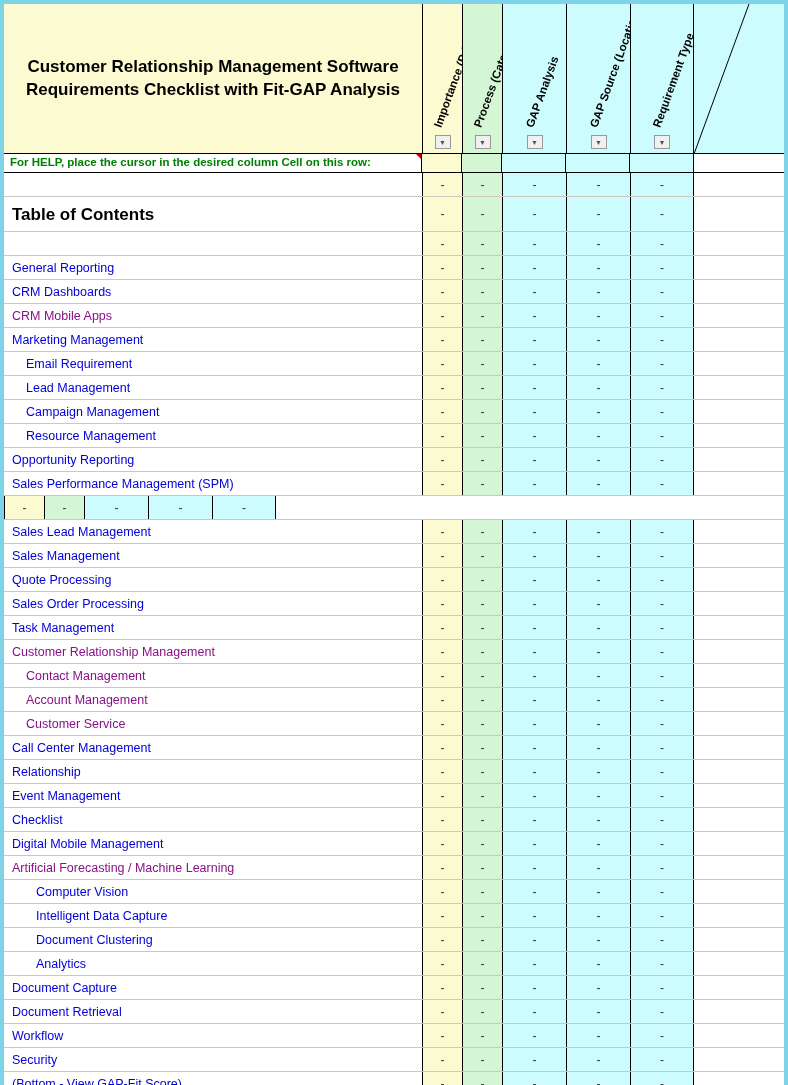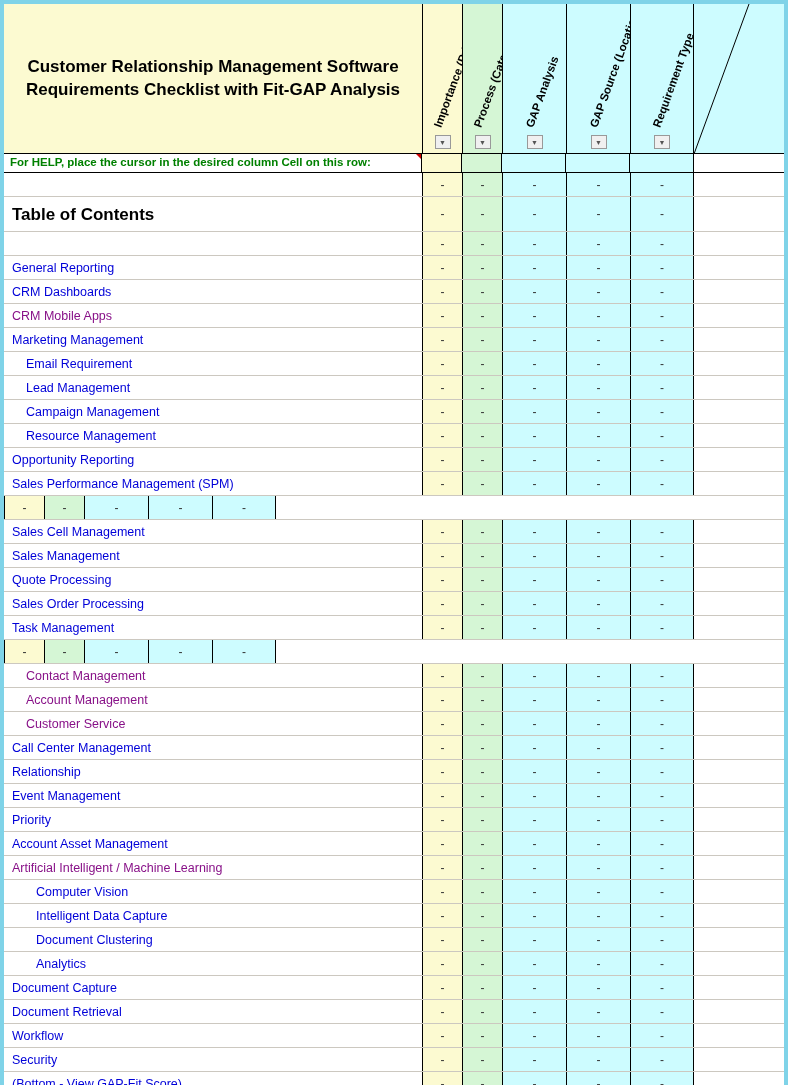--- a/index.html
+++ b/index.html
@@ -321,21 +321,21 @@
       </div>
       <div class="row">
         <div class="cell yel" style="width: 40px;">-</div>
         <div class="cell grn" style="width: 40px;">-</div>
         <div class="cell cyn" style="width: 64px;">-</div>
         <div class="cell cyn" style="width: 64px;">-</div>
         <div class="cell cyn cend" style="width: 64px;">-</div>
         <div class="pad"></div>
       </div>
       <div class="row">
-        <div class="lbl">Sales Cell Management</div>
+        <div class="lbl">Sales Lead Management</div>
         <div class="cell yel" style="width: 40px;">-</div>
         <div class="cell grn" style="width: 40px;">-</div>
         <div class="cell cyn" style="width: 64px;">-</div>
         <div class="cell cyn" style="width: 64px;">-</div>
         <div class="cell cyn cend" style="width: 64px;">-</div>
         <div class="pad"></div>
       </div>
       <div class="row">
         <div class="lbl">Sales Management</div>
         <div class="cell yel" style="width: 40px;">-</div>
@@ -366,20 +366,21 @@
       <div class="row">
         <div class="lbl">Task Management</div>
         <div class="cell yel" style="width: 40px;">-</div>
         <div class="cell grn" style="width: 40px;">-</div>
         <div class="cell cyn" style="width: 64px;">-</div>
         <div class="cell cyn" style="width: 64px;">-</div>
         <div class="cell cyn cend" style="width: 64px;">-</div>
         <div class="pad"></div>
       </div>
       <div class="row">
+        <div class="lbl purple">Customer Relationship Management</div>
         <div class="cell yel" style="width: 40px;">-</div>
         <div class="cell grn" style="width: 40px;">-</div>
         <div class="cell cyn" style="width: 64px;">-</div>
         <div class="cell cyn" style="width: 64px;">-</div>
         <div class="cell cyn cend" style="width: 64px;">-</div>
         <div class="pad"></div>
       </div>
       <div class="row">
         <div class="lbl lv1 purple">Contact  Management</div>
         <div class="cell yel" style="width: 40px;">-</div>
@@ -428,39 +429,39 @@
       <div class="row">
         <div class="lbl">Event Management</div>
         <div class="cell yel" style="width: 40px;">-</div>
         <div class="cell grn" style="width: 40px;">-</div>
         <div class="cell cyn" style="width: 64px;">-</div>
         <div class="cell cyn" style="width: 64px;">-</div>
         <div class="cell cyn cend" style="width: 64px;">-</div>
         <div class="pad"></div>
       </div>
       <div class="row">
-        <div class="lbl">Priority</div>
-        <div class="cell yel" style="width: 40px;">-</div>
-        <div class="cell grn" style="width: 40px;">-</div>
-        <div class="cell cyn" style="width: 64px;">-</div>
-        <div class="cell cyn" style="width: 64px;">-</div>
-        <div class="cell cyn cend" style="width: 64px;">-</div>
-        <div class="pad"></div>
-      </div>
-      <div class="row">
-        <div class="lbl">Account Asset Management</div>
-        <div class="cell yel" style="width: 40px;">-</div>
-        <div class="cell grn" style="width: 40px;">-</div>
-        <div class="cell cyn" style="width: 64px;">-</div>
-        <div class="cell cyn" style="width: 64px;">-</div>
-        <div class="cell cyn cend" style="width: 64px;">-</div>
-        <div class="pad"></div>
-      </div>
-      <div class="row">
-        <div class="lbl purple">Artificial Intelligent / Machine Learning</div>
+        <div class="lbl">Checklist</div>
+        <div class="cell yel" style="width: 40px;">-</div>
+        <div class="cell grn" style="width: 40px;">-</div>
+        <div class="cell cyn" style="width: 64px;">-</div>
+        <div class="cell cyn" style="width: 64px;">-</div>
+        <div class="cell cyn cend" style="width: 64px;">-</div>
+        <div class="pad"></div>
+      </div>
+      <div class="row">
+        <div class="lbl">Digital Mobile Management</div>
+        <div class="cell yel" style="width: 40px;">-</div>
+        <div class="cell grn" style="width: 40px;">-</div>
+        <div class="cell cyn" style="width: 64px;">-</div>
+        <div class="cell cyn" style="width: 64px;">-</div>
+        <div class="cell cyn cend" style="width: 64px;">-</div>
+        <div class="pad"></div>
+      </div>
+      <div class="row">
+        <div class="lbl purple">Artificial Forecasting / Machine Learning</div>
         <div class="cell yel" style="width: 40px;">-</div>
         <div class="cell grn" style="width: 40px;">-</div>
         <div class="cell cyn" style="width: 64px;">-</div>
         <div class="cell cyn" style="width: 64px;">-</div>
         <div class="cell cyn cend" style="width: 64px;">-</div>
         <div class="pad"></div>
       </div>
       <div class="row">
         <div class="lbl lv2">Computer Vision</div>
         <div class="cell yel" style="width: 40px;">-</div>

